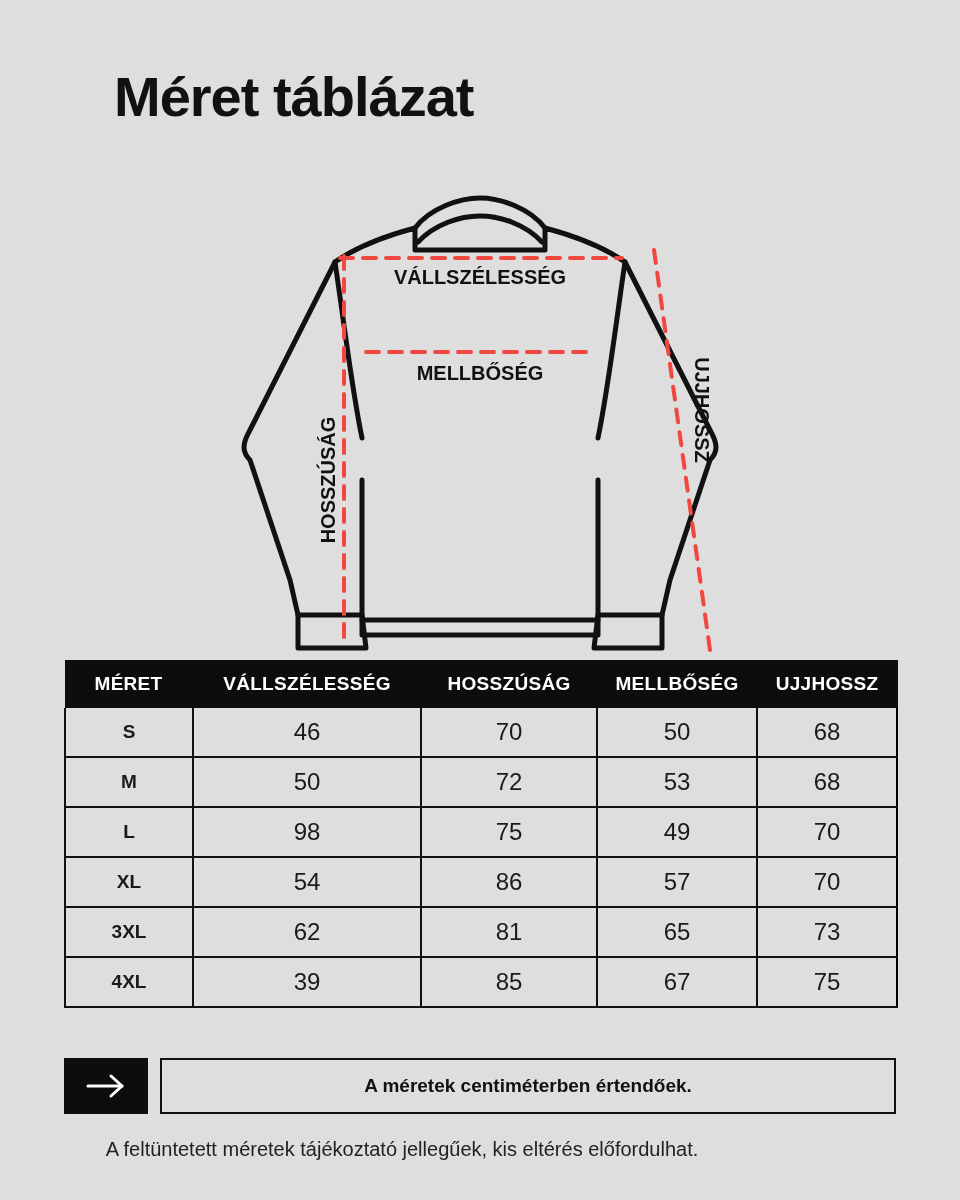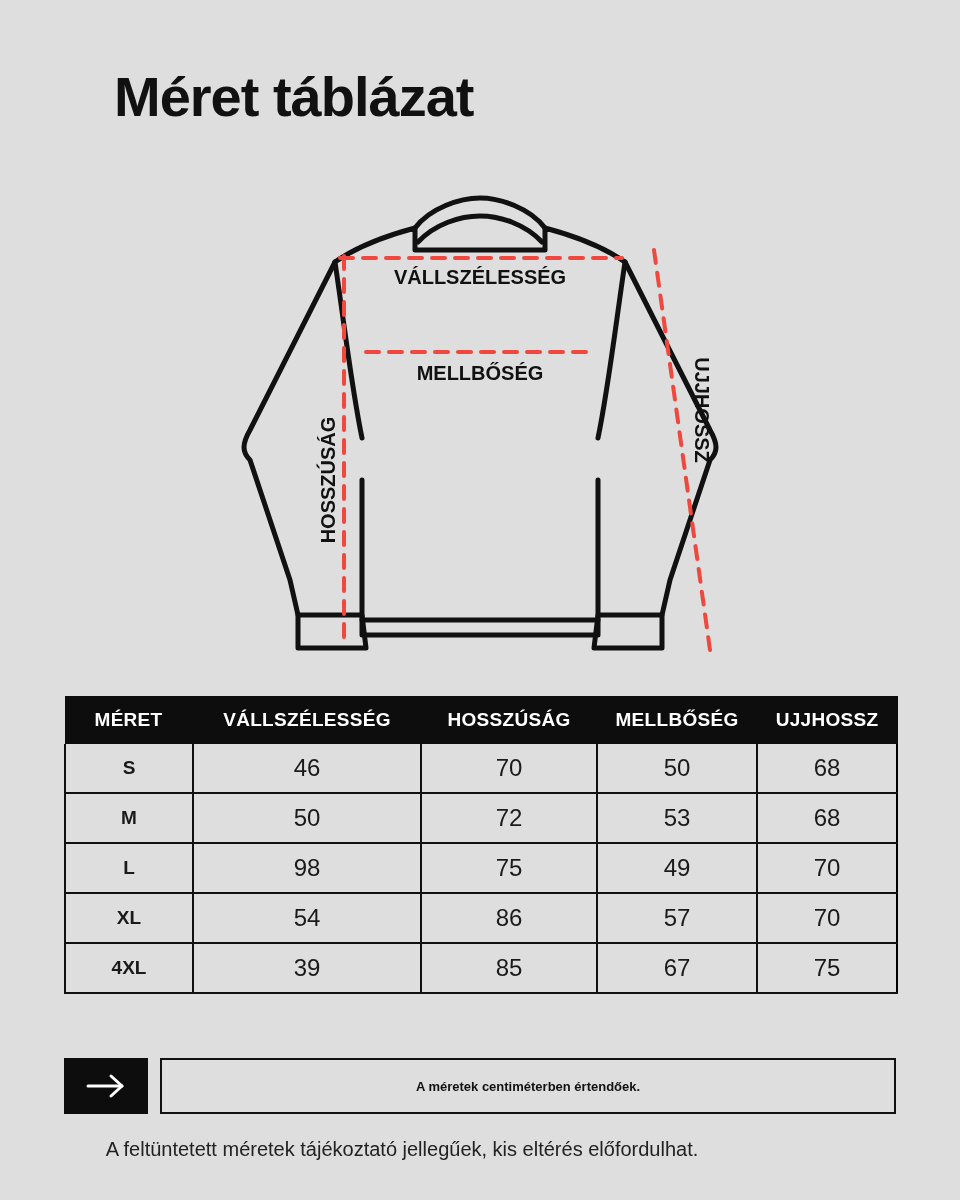--- a/index.html
+++ b/index.html
@@ -42,21 +42,21 @@
     top: 180px;
     width: 960px;
     height: 500px;
   }
   .illus svg { display: block; margin: 0 auto; }
 
   
   .table-wrap {
     position: absolute;
     left: 64px;
-    top: 696px;
+    top: 660px;
     width: 832px;
   }
   table.sizes {
     border-collapse: collapse;
     width: 832px;
     table-layout: fixed;
   }
   table.sizes th {
     background: #0d0d0d;
     color: #ffffff;
@@ -105,21 +105,21 @@
     align-items: center;
     justify-content: center;
   }
   .note-box {
     flex: 1;
     height: 56px;
     border: 2px solid #111111;
     display: flex;
     align-items: center;
     justify-content: center;
-    font-size: 13px;
+    font-size: 19px;
     font-weight: bold;
     color: #111111;
   }
   .footnote {
     position: absolute;
     left: 0;
     top: 1138px;
     width: 804px;
     text-align: center;
     font-size: 20px;
@@ -232,20 +232,27 @@
           <td>70</td>
         </tr>
         <tr>
           <td class="sizecell">XL</td>
           <td>54</td>
           <td>86</td>
           <td>57</td>
           <td>70</td>
         </tr>
         <tr>
+          <td class="sizecell">3XL</td>
+          <td>62</td>
+          <td>81</td>
+          <td>65</td>
+          <td>73</td>
+        </tr>
+        <tr>
           <td class="sizecell">4XL</td>
           <td>39</td>
           <td>85</td>
           <td>67</td>
           <td>75</td>
         </tr>
       </tbody>
     </table>
   </div>
 

